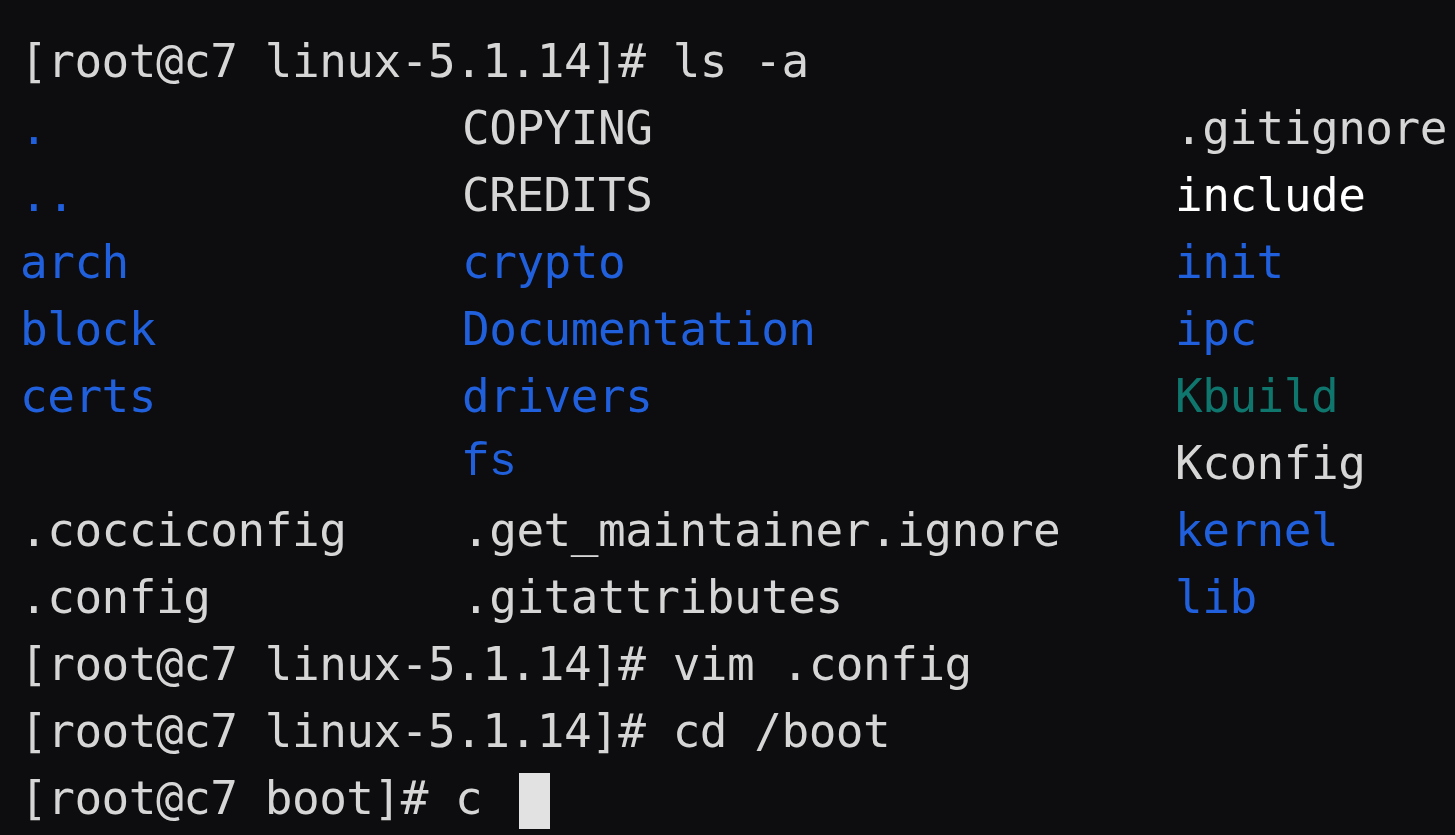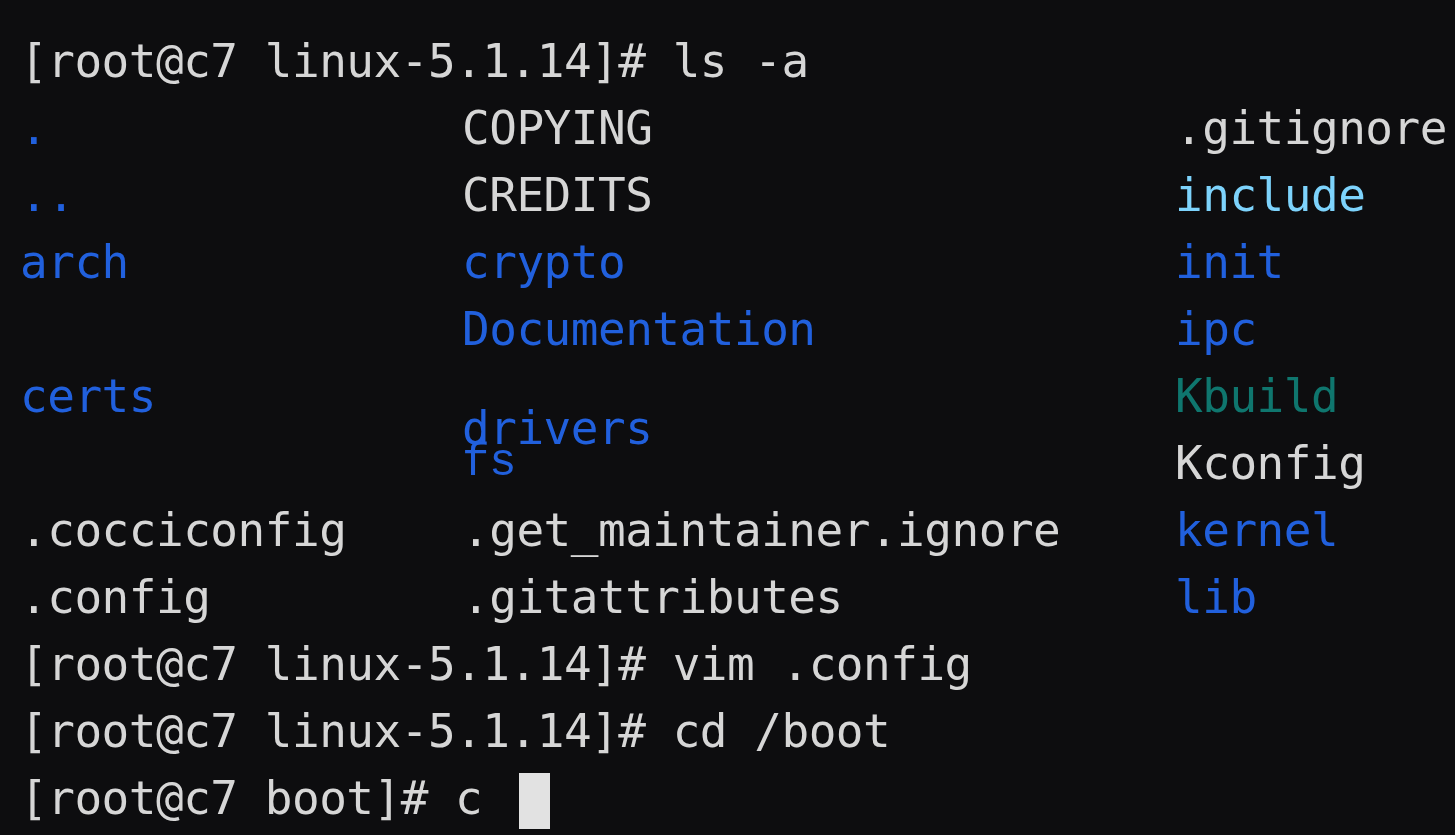--- a/index.html
+++ b/index.html
@@ -66,37 +66,38 @@
 
     <div class="line" style="top:95px;">
       <span class="cell col1 c-dir" style="color: rgb(33, 96, 221);">.</span>
       <span class="cell col2 c-white" style="color: rgb(214, 214, 214);">COPYING</span>
       <span class="cell col3 c-white" style="color: rgb(214, 214, 214);">.gitignore</span>
     </div>
 
     <div class="line" style="top:162px;">
       <span class="cell col1 c-dir" style="color: rgb(33, 96, 221);">..</span>
       <span class="cell col2 c-white" style="color: rgb(214, 214, 214);">CREDITS</span>
-      <span class="cell col3 c-dir" style="color: #7dd3fc;">include</span>
+      <span class="cell col3 c-dir" style="color: #ffffff;">include</span>
     </div>
 
     <div class="line" style="top:229px;text-align:right;">
       <span class="cell col1 c-dir" style="color: rgb(33, 96, 221);">arch</span>
       <span class="cell col2 c-dir" style="color: rgb(33, 96, 221);">crypto</span>
       <span class="cell col3 c-dir" style="color: rgb(33, 96, 221);">init</span>
     </div>
 
     <div class="line" style="top:296px;">
+      <span class="cell col1 c-dir" style="color: rgb(33, 96, 221);">block</span>
       <span class="cell col2 c-dir" style="color: rgb(33, 96, 221);">Documentation</span>
       <span class="cell col3 c-dir" style="color: rgb(33, 96, 221);">ipc</span>
     </div>
 
     <div class="line" style="top:363px;">
       <span class="cell col1 c-dir" style="color: rgb(33, 96, 221);">certs</span>
-      <span class="cell col2 c-dir" style="color: rgb(33, 96, 221); margin-top: 32px;">drivers</span>
+      <span class="cell col2 c-dir" style="color: rgb(33, 96, 221);">drivers</span>
       <span class="cell col3 c-white" style="color: #0f766e;">Kbuild</span>
     </div>
 
     <div class="line" style="top:430px;">
       <span class="cell col2 c-dir" style="color: rgb(33, 96, 221); font-family: Liberation Mono, monospace;">fs</span>
       <span class="cell col3 c-white" style="color: rgb(214, 214, 214);">Kconfig</span>
     </div>
 
     <div class="line" style="top:564px;">
       <span class="cell col1 c-white" style="color: rgb(214, 214, 214);">.config</span>

